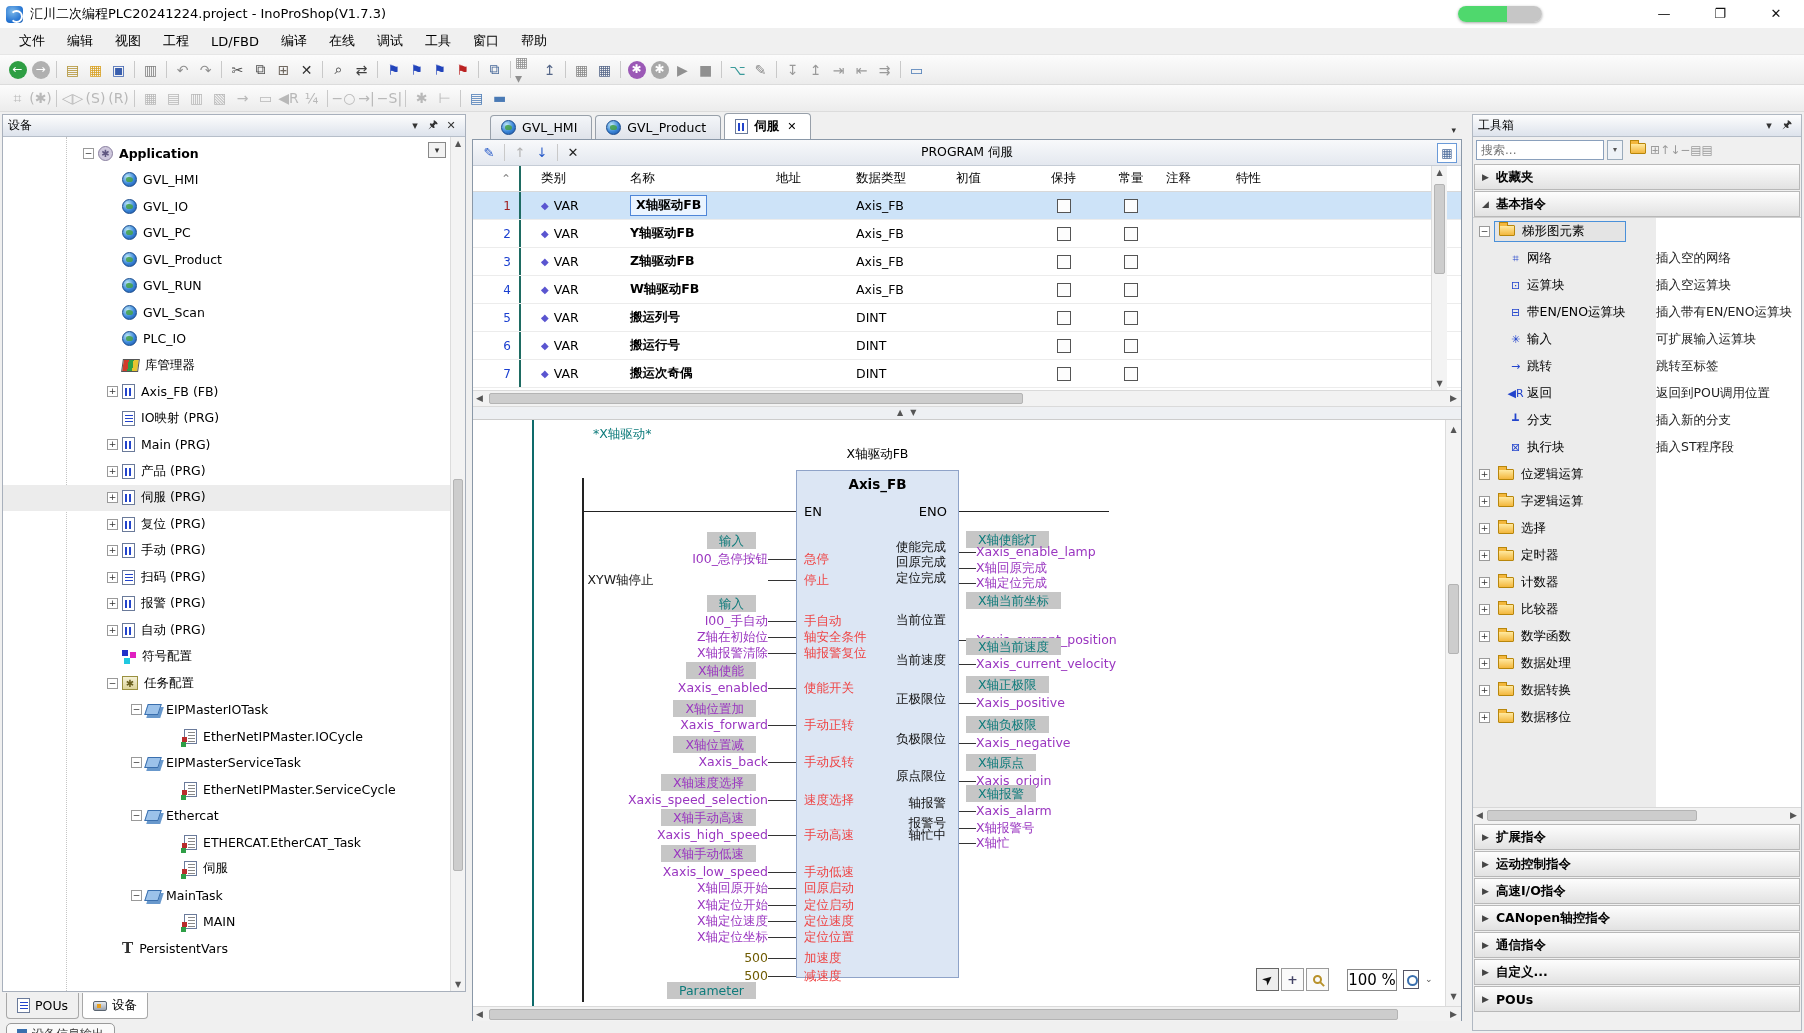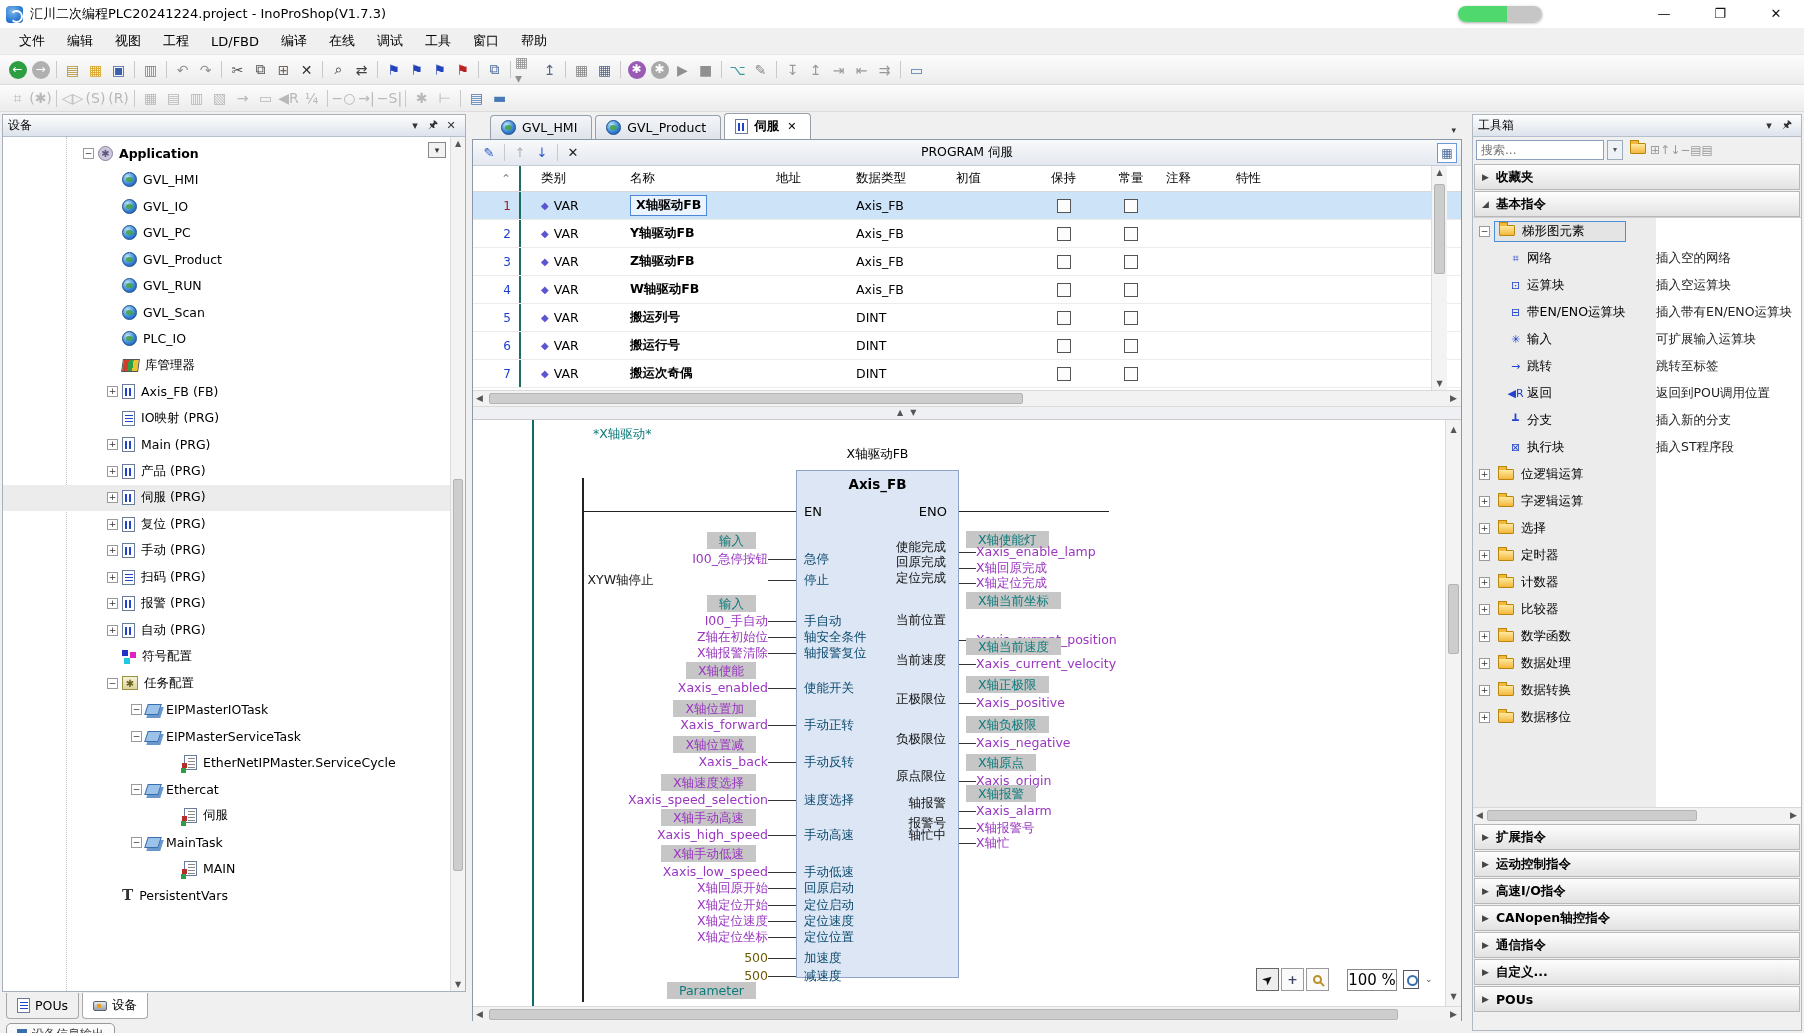--- a/index.html
+++ b/index.html
@@ -125,21 +125,21 @@
   #fbd-en { position:absolute; left:331px; top:84px; font-size:13px;}
   #fbd-eno { position:absolute; left:325px; top:84px; width:155px; text-align:right; padding-right:6px; font-size:13px;}
   .fbd-left { position:absolute; left:0; width:295px; text-align:right;}
   .fbd-left .boxs { margin-right:12px; }
   .fbd-left.wired::after { content:""; position:absolute; right:-28px; top:8px; width:28px; border-top:1.5px solid #333;}
   .fbd-right { position:absolute; left:503px; width:300px; text-align:left; white-space:nowrap;}
   .fbd-right .boxs { margin-left:-10px;}
   .fbd-right.wired::before { content:""; position:absolute; left:-17px; top:8px; width:17px; border-top:1.5px solid #333;}
   .boxs { background:#c6c6c6; padding:1px 12px; display:inline-block;}
   .t-teal { color:#0e7b7b; } .t-pur { color:#9a36c0; } .t-blk { color:#1a1a1a;} .t-lit { color:#6e5a00;}
-  .pin-l { position:absolute; left:331px; color:#0c4a6e;}
+  .pin-l { position:absolute; left:331px; color:#ef4444;}
   .pin-r { position:absolute; left:325px; width:155px; text-align:right; padding-right:7px; color:#111;}
   #fbd-ctrl { position:absolute; left:783px; top:548px; display:flex; align-items:center; gap:2px;}
   .fc-btn { width:23px; height:23px; border:1px solid #9a9a9a; background:#fafafa; display:flex; align-items:center; justify-content:center;}
   .fc-btn.on { border-color:#666; background:#eee;}
   .ptr { display:inline-block; transform:rotate(-40deg); font-size:13px; color:#111;}
   .mag { width:9px; height:9px; border:2px solid #b8912a; border-radius:50%; position:relative;}
   .mag::after { content:""; position:absolute; right:-5px; bottom:-3px; width:6px; height:2px; background:#b8912a; transform:rotate(45deg);}
   #fbd-zoombox { width:50px; height:22px; border:1px solid #888; background:#fff; text-align:center; line-height:20px; font-size:15px; margin-left:16px;}
   .fit { width:16px; height:19px; border:1px solid #556; background:#fff; position:relative; margin-left:4px;}
   .fit::after { content:""; position:absolute; left:3px; top:4px; width:7px; height:7px; border:2px solid #3a6fae; border-radius:50%;}
@@ -397,34 +397,44 @@
           <div class="trow" style="padding-left: 104px;">
             <span class="exp">−</span>
             <span class="tic tic-task">✱</span>
             <span class="lbl">任务配置</span>
           </div>
           <div class="trow" style="padding-left: 128px;">
             <span class="exp">−</span>
             <span class="tic tic-stack"></span>
             <span class="lbl">EIPMasterIOTask</span>
           </div>
+          <div class="trow" style="padding-left: 166px;">
+            <span style="width: 15px;"></span>
+            <span class="tic doc-base tic-call"></span>
+            <span class="lbl">EtherNetIPMaster.IOCycle</span>
+          </div>
           <div class="trow" style="padding-left: 128px;">
             <span class="exp">−</span>
             <span class="tic tic-stack"></span>
             <span class="lbl">EIPMasterServiceTask</span>
           </div>
           <div class="trow" style="padding-left: 166px;">
             <span style="width: 15px;"></span>
             <span class="tic doc-base tic-call"></span>
             <span class="lbl">EtherNetIPMaster.ServiceCycle</span>
           </div>
           <div class="trow" style="padding-left: 128px;">
             <span class="exp">−</span>
             <span class="tic tic-stack"></span>
             <span class="lbl">Ethercat</span>
+          </div>
+          <div class="trow" style="padding-left: 166px;">
+            <span style="width: 15px;"></span>
+            <span class="tic doc-base tic-call"></span>
+            <span class="lbl">ETHERCAT.EtherCAT_Task</span>
           </div>
           <div class="trow" style="padding-left: 166px;">
             <span style="width: 15px;"></span>
             <span class="tic doc-base tic-call"></span>
             <span class="lbl">伺服</span>
           </div>
           <div class="trow" style="padding-left: 128px;">
             <span class="exp">−</span>
             <span class="tic tic-stack"></span>
             <span class="lbl">MainTask</span>

